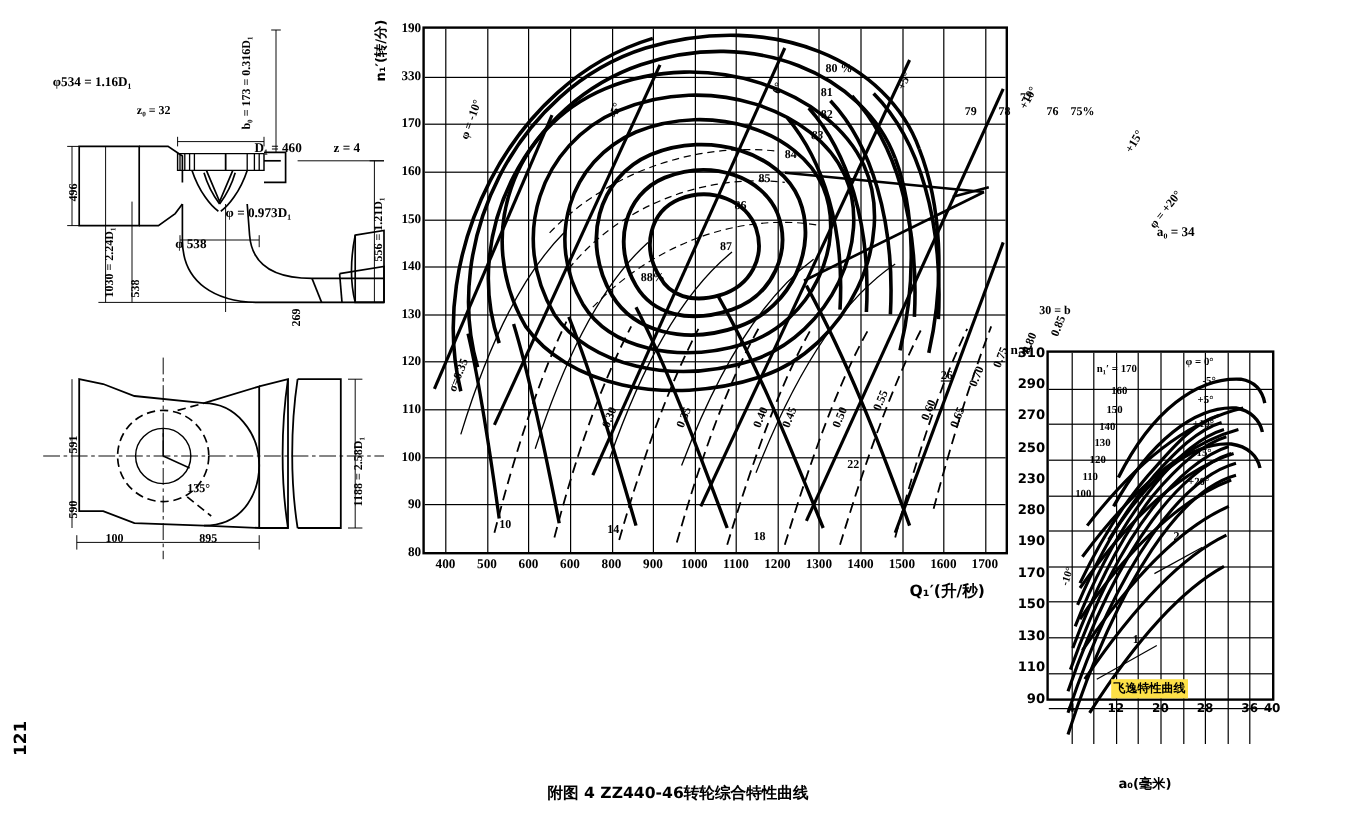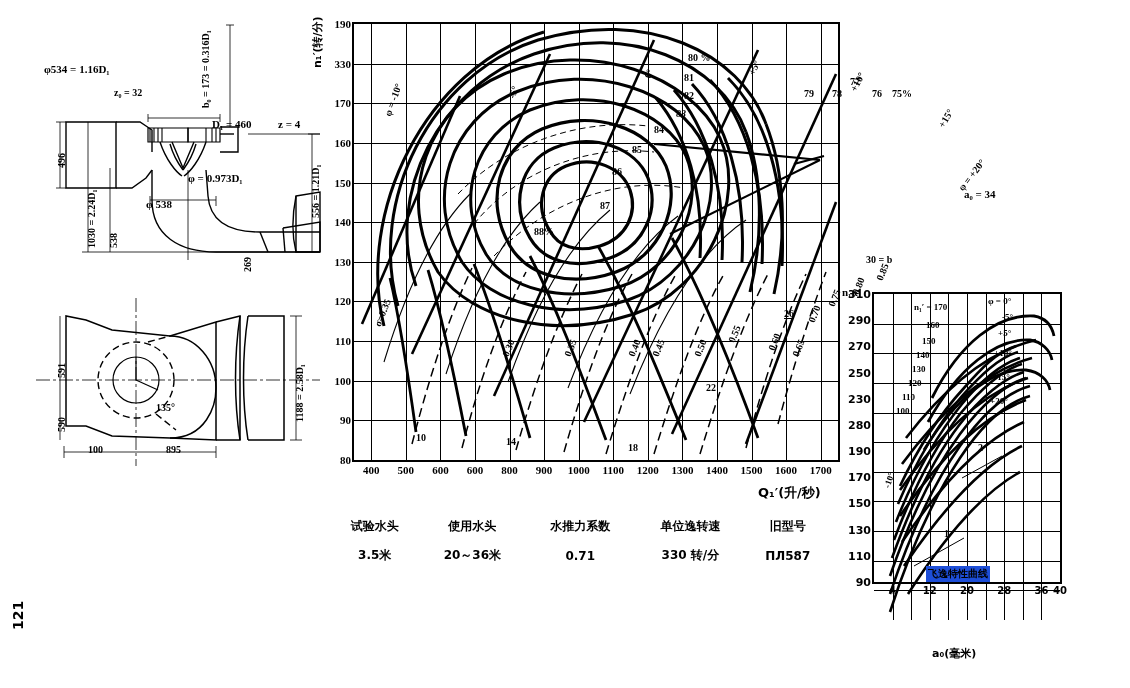--- a/index.html
+++ b/index.html
@@ -371,42 +371,20 @@
     <div class="lbl sm" style="left:436px;top:330px;transform:rotate(-68deg);transform-origin:0 0;">0.65</div>
     <div class="lbl sm" style="left:452px;top:296px;transform:rotate(-68deg);transform-origin:0 0;">0.70</div>
     <div class="lbl sm" style="left:472px;top:280px;transform:rotate(-68deg);transform-origin:0 0;">0.75</div>
     <div class="lbl sm" style="left:496px;top:268px;transform:rotate(-68deg);transform-origin:0 0;">0.80</div>
     <div class="lbl sm" style="left:520px;top:254px;transform:rotate(-68deg);transform-origin:0 0;">0.85</div>
   </div>
 
   <div class="lbl md cn" style="left:310px;top:68px;transform:rotate(-90deg);transform-origin:0 0;">n₁′(转/分)</div>
   <div class="lbl lg cn" style="left:758px;top:484px;">Q₁′(升/秒)</div>
 
-  <div id="infotable">
-    <table>
-      <thead>
-        <tr>
-          <th>试验水头</th>
-          <th>使用水头</th>
-          <th>水推力系数</th>
-          <th>单位逸转速</th>
-          <th>旧型号</th>
-        </tr>
-      </thead>
-      <tbody>
-        <tr>
-          <td>3.5米</td>
-          <td>20～36米</td>
-          <td>0.71</td>
-          <td>330 转/分</td>
-          <td>ПЛ587</td>
-        </tr>
-      </tbody>
-    </table>
-  </div>
 
   <div id="subchart">
     <div id="subgrid">
         <div style="position:absolute;left:18.6px;top:0;width:1px;height:326px;background:#000;"></div>
         <div style="position:absolute;left:37.2px;top:0;width:1px;height:326px;background:#000;"></div>
         <div style="position:absolute;left:55.8px;top:0;width:1px;height:326px;background:#000;"></div>
         <div style="position:absolute;left:74.4px;top:0;width:1px;height:326px;background:#000;"></div>
         <div style="position:absolute;left:93px;top:0;width:1px;height:326px;background:#000;"></div>
         <div style="position:absolute;left:111.6px;top:0;width:1px;height:326px;background:#000;"></div>
         <div style="position:absolute;left:130.2px;top:0;width:1px;height:326px;background:#000;"></div>
@@ -491,20 +469,21 @@
     <div class="lbl tiny" style="left:128px;top:18px;">-5°</div>
     <div class="lbl tiny" style="left:124px;top:34px;">+5°</div>
     <div class="lbl tiny" style="left:120px;top:54px;">+10°</div>
     <div class="lbl tiny" style="left:118px;top:78px;">+15°</div>
     <div class="lbl tiny" style="left:116px;top:102px;">+20°</div>
     <div class="lbl tiny" style="left:8px;top:192px;transform:rotate(-72deg);transform-origin:0 0;">-10°</div>
 
     <div class="lbl sm" style="left:70px;top:234px;">1</div>
     <div class="lbl sm" style="left:104px;top:148px;">2</div>
 
-    <div class="lbl sm cn" style="left:52px;top:272px;background:#1d4ed8;padding:1px 2px;">飞逸特性曲线</div>
+    <div class="lbl sm cn" style="left:52px;top:272px;background:#fde047;padding:1px 2px;">飞逸特性曲线</div>
   </div>
 
   <div class="lbl md" style="left:842px;top:286px;text-align:center;">n₁ʀ′</div>
   <div class="lbl md cn" style="left:932px;top:646px;">a₀(毫米)</div>
 
+  <div id="caption">附图 4   ZZ440-46转轮综合特性曲线</div>
 
 </div>
 
 </body></html>

